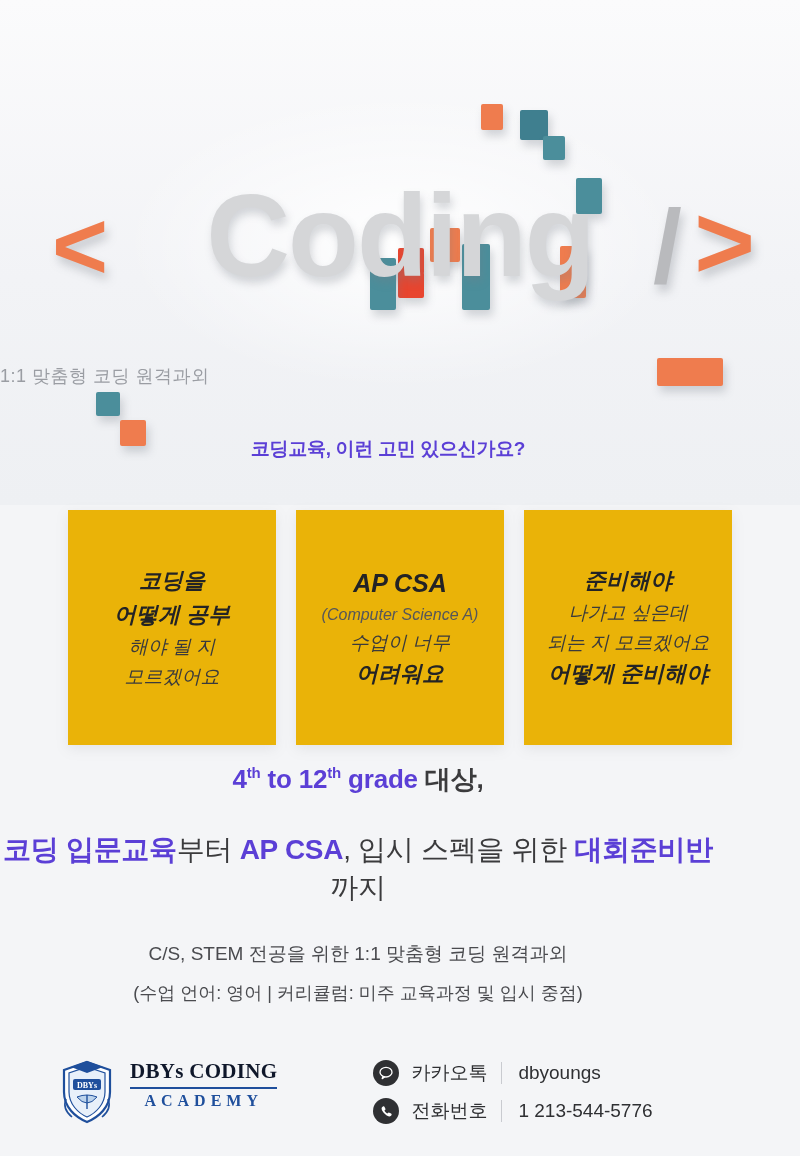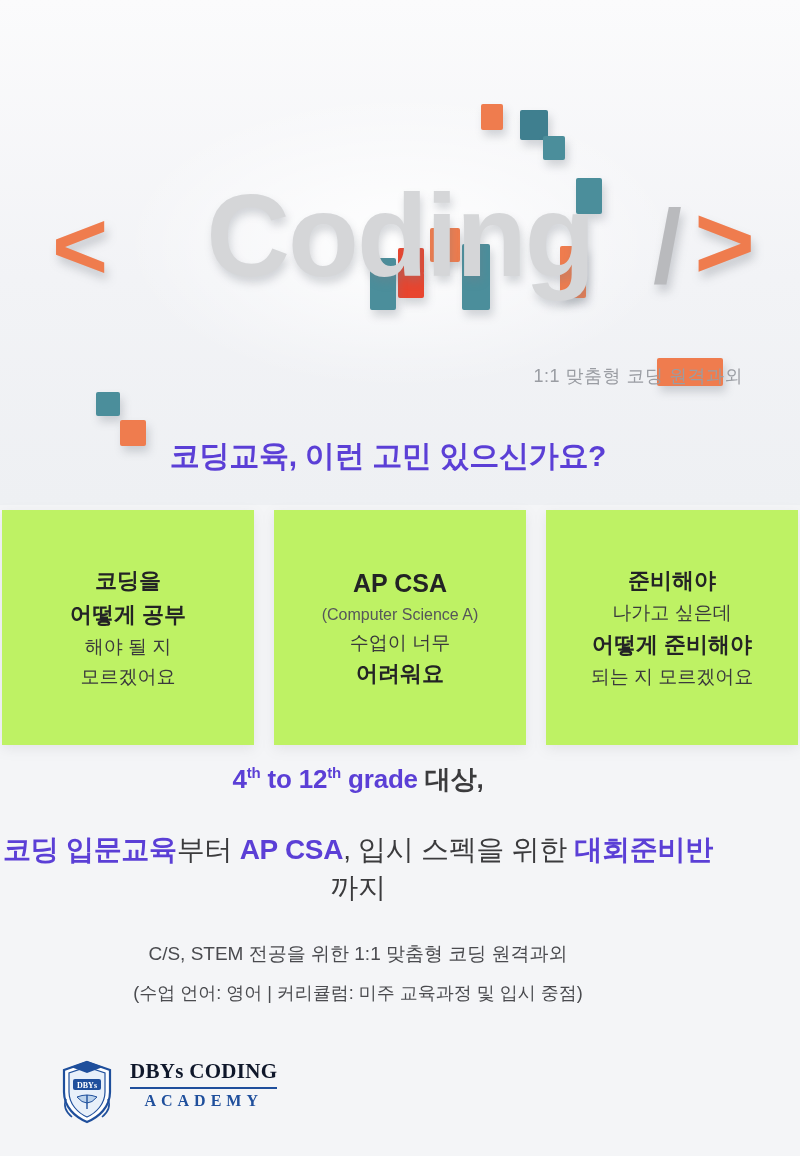--- a/index.html
+++ b/index.html
@@ -67,59 +67,60 @@
   .angle.slash { right: 118px; top: 194px; color:#b9babd; font-size: 104px; }
 
   
   .blk { position: absolute; border-radius: 2px; box-shadow: 3px 6px 9px rgba(120,125,135,0.30); }
 
   .tagline {
     position: absolute;
     top: 364px;
     left: 0;
     width: 743px;
-    text-align: right;
+    text-align: left;
     font-size: 18px;
     color: #9a9da3;
     letter-spacing: 0.5px;
   }
   .hero-question {
     position: absolute;
     top: 436px;
     left: 0;
     width: 776px;
     text-align: center;
-    font-size: 30px;
+    font-size: 19px;
     font-weight: 700;
     color: #5b3fd6;
     letter-spacing: -0.3px;
   }
 
   
   .cards {
     position: absolute;
     top: 510px;
     left: 0;
     width: 800px;
     display: flex;
     justify-content: center;
     gap: 20px;
   }
   .card {
-    width: 252px;
+    width: 208px;
     height: 235px;
-    background: #bef264;
+    background: #eab308;
     box-shadow: 0 4px 12px rgba(120,125,135,0.13);
     display: flex;
     flex-direction: column;
     align-items: center;
     justify-content: center;
     text-align: center;
     padding: 0 10px;
     box-sizing: border-box;
+    font-style: italic;
   }
   .card .ln {
     font-size: 19px;
     color: #3a3a3c;
     line-height: 1.55;
     white-space: nowrap;
   }
   .card .ln.bold {
     font-weight: 700;
     font-size: 22px;
@@ -291,22 +292,22 @@
     <div class="card">
       <div class="ln big">AP CSA</div>
       <div class="ln small">(Computer Science A)</div>
       <div class="ln">수업이 너무</div>
       <div class="ln bold">어려워요</div>
     </div>
 
     <div class="card">
       <div class="ln bold">준비해야</div>
       <div class="ln">나가고 싶은데</div>
+      <div class="ln">되는 지 모르겠어요</div>
       <div class="ln bold">어떻게 준비해야</div>
-      <div class="ln">되는 지 모르겠어요</div>
     </div>
 
   </div>
 
   <div class="copy">
     <div class="l1">
       <span class="pp">4</span><sup class="pp">th</sup><span class="pp"> to 12</span><sup class="pp">th</sup><span class="pp"> grade</span><span> 대상,</span>
     </div>
     <div class="l2">
       <span class="pp">코딩 입문교육</span><span class="reg">부터 </span><span class="pp">AP CSA</span><span class="reg">, 입시 스펙을 위한 </span><span class="pp">대회준비반</span><span class="reg">까지</span>
@@ -329,16 +330,42 @@
         <path d="M10 40 q-4 10 6 18" fill="none" stroke="#1f4f9c" stroke-width="1.6"></path>
         <path d="M52 40 q4 10 -6 18" fill="none" stroke="#1f4f9c" stroke-width="1.6"></path>
       </svg>
       <div class="logo-text">
         <div class="t1">DBYs CODING</div>
         <div class="logo-rule"></div>
         <div class="t2">ACADEMY</div>
       </div>
     </div>
 
+    <div class="contact">
+      <div class="crow">
+        <span class="cicon">
+          <svg width="16" height="16" viewBox="0 0 16 16">
+            <ellipse cx="8" cy="7.2" rx="6" ry="4.8" fill="none" stroke="#ffffff" stroke-width="1.3"></ellipse>
+            <path d="M5.2 11 L4.2 13.6 L7 11.8" fill="none" stroke="#ffffff" stroke-width="1.3" stroke-linejoin="round"></path>
+          </svg>
+        </span>
+        <span class="clabel">카카오톡</span>
+        <span class="cdiv"></span>
+        <span class="cval">dbyoungs</span>
+      </div>
+      <div class="crow">
+        <span class="cicon">
+          <svg width="15" height="15" viewBox="0 0 16 16">
+            <path d="M4.2 2.6 c1 -0.4 1.6 0.2 2 1.1 l0.6 1.3 c0.3 0.7 0.1 1.1 -0.4 1.5 l-0.6 0.5
+                     c0.6 1.4 1.8 2.6 3.2 3.2 l0.5 -0.6 c0.4 -0.5 0.8 -0.7 1.5 -0.4 l1.3 0.6
+                     c0.9 0.4 1.5 1 1.1 2 c-0.4 1 -1.6 1.6 -2.7 1.4 C7.6 12.6 3.4 8.4 2.8 5.3
+                     C2.6 4.2 3.2 3 4.2 2.6 z" fill="#ffffff"></path>
+          </svg>
+        </span>
+        <span class="clabel">전화번호</span>
+        <span class="cdiv"></span>
+        <span class="cval">1 213-544-5776</span>
+      </div>
+    </div>
 
   </div>
 
 </div>
 
 </body></html>

